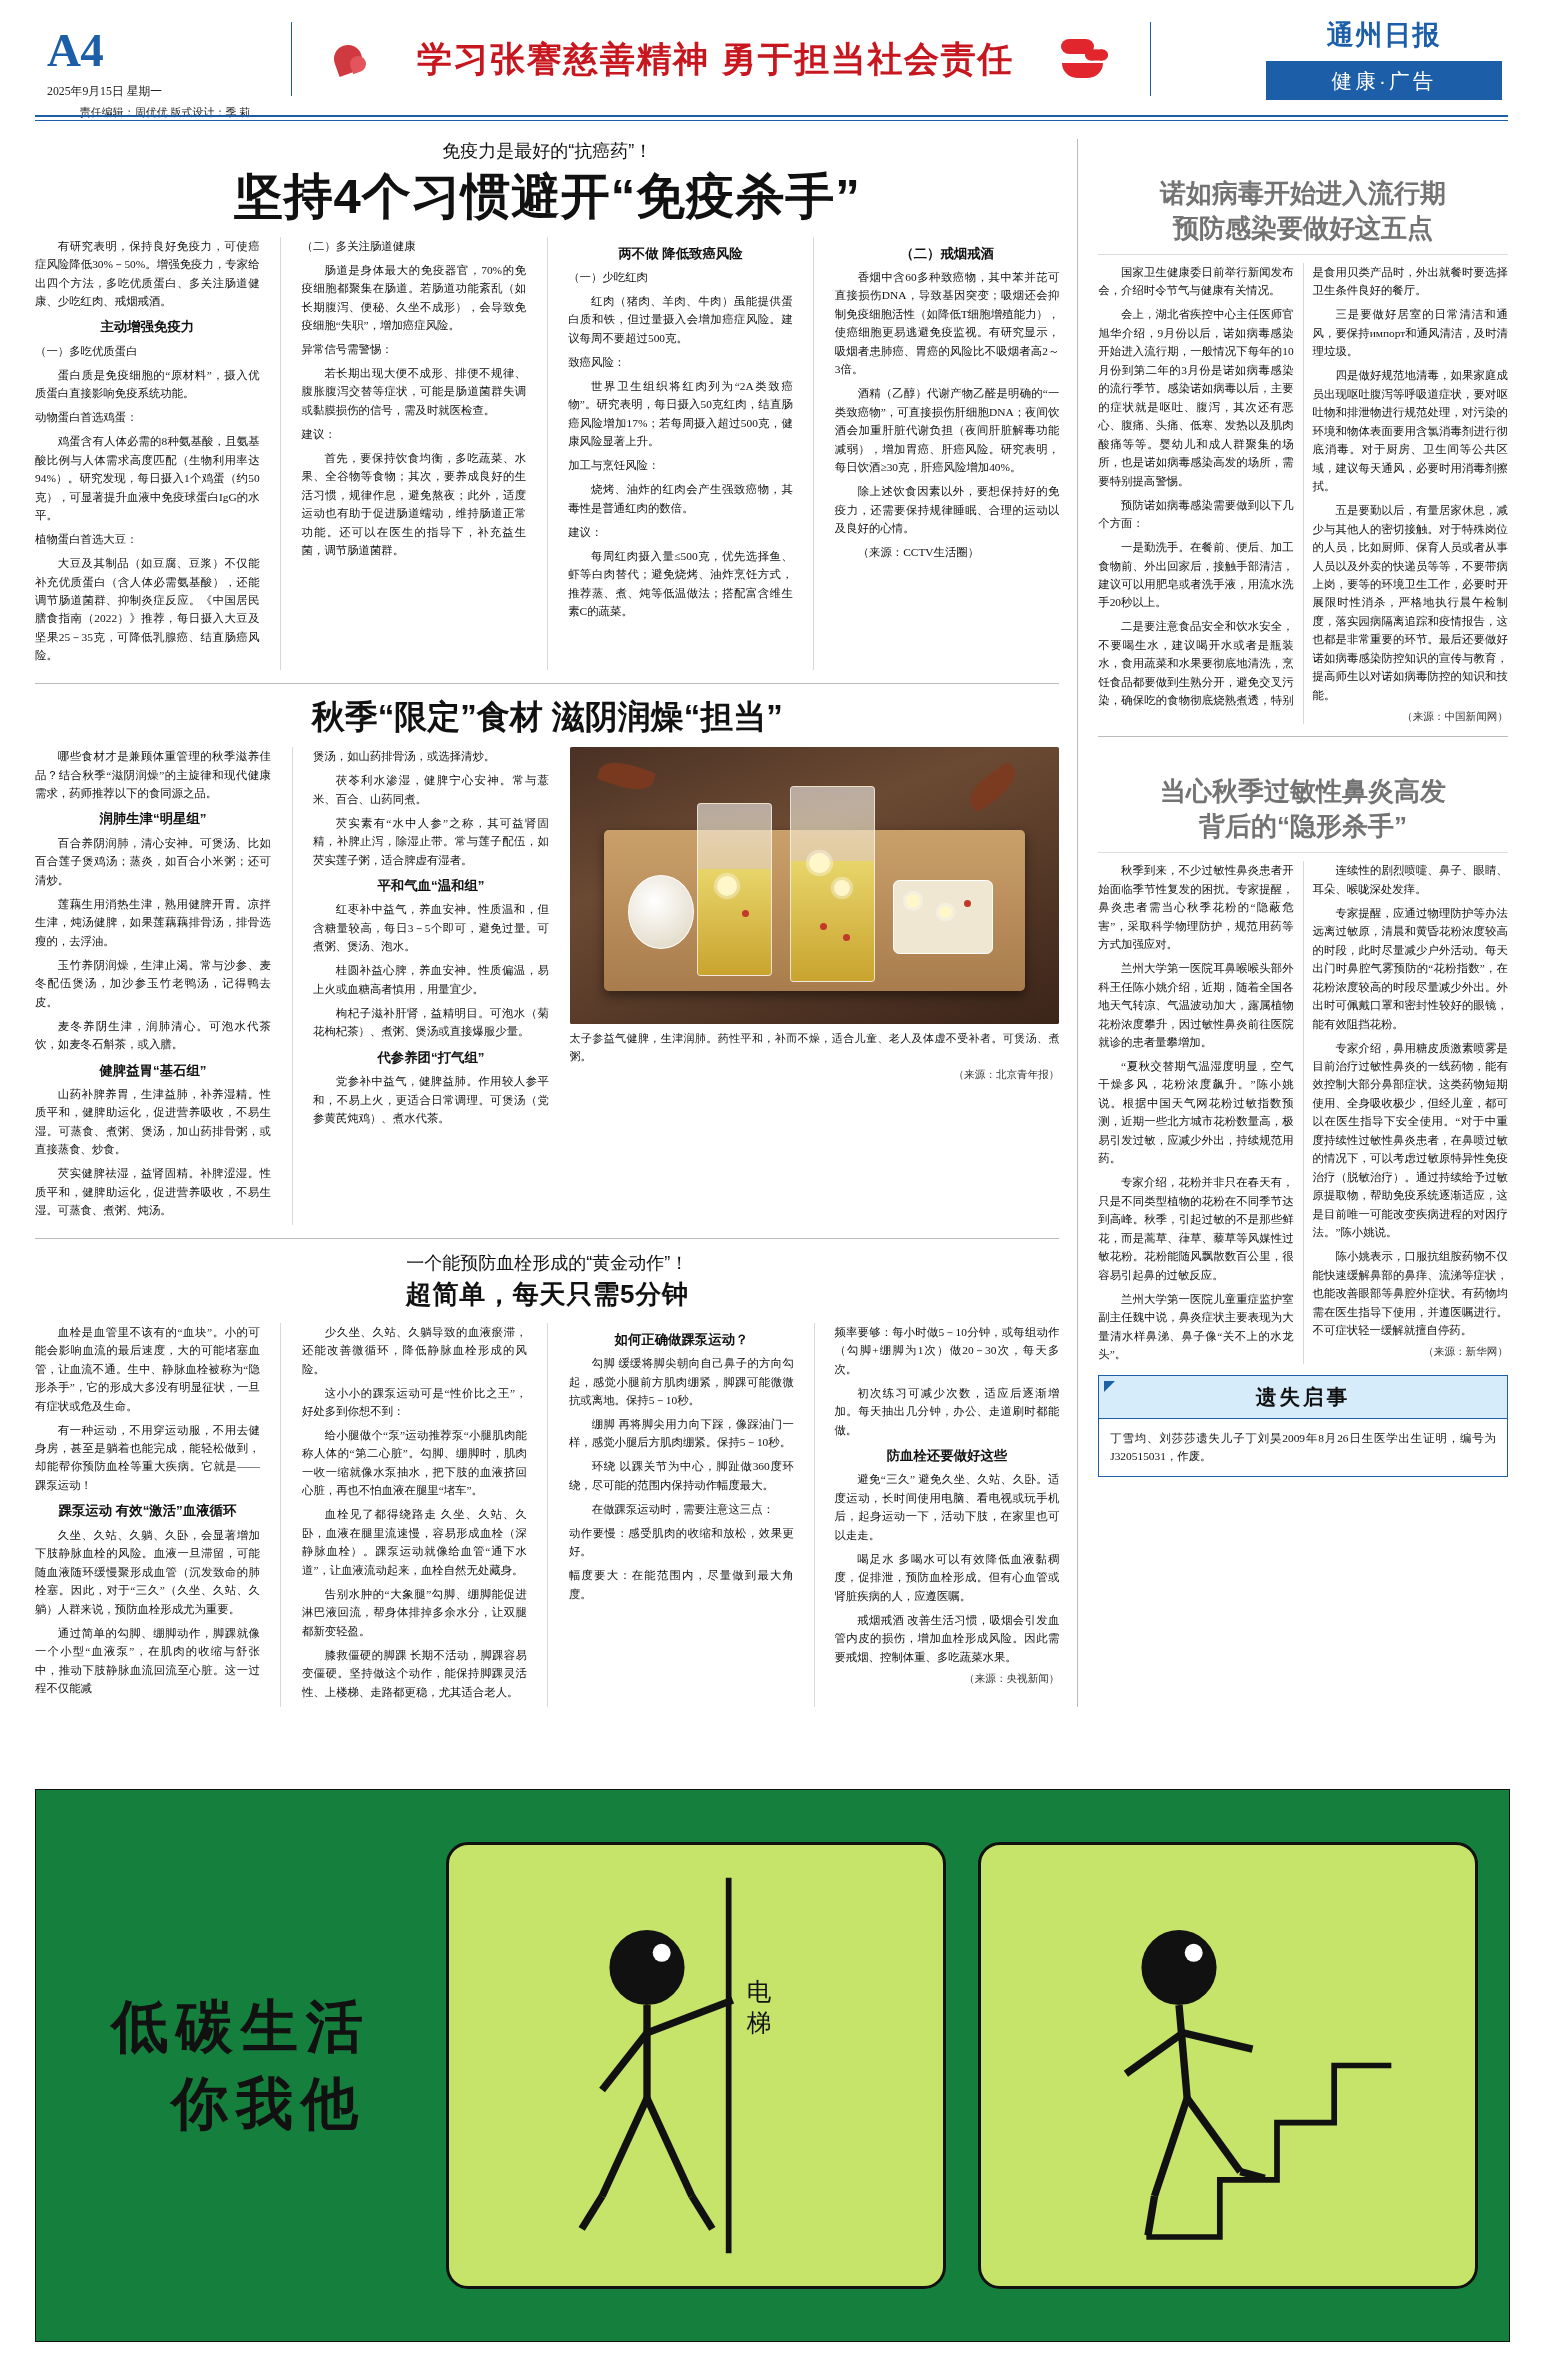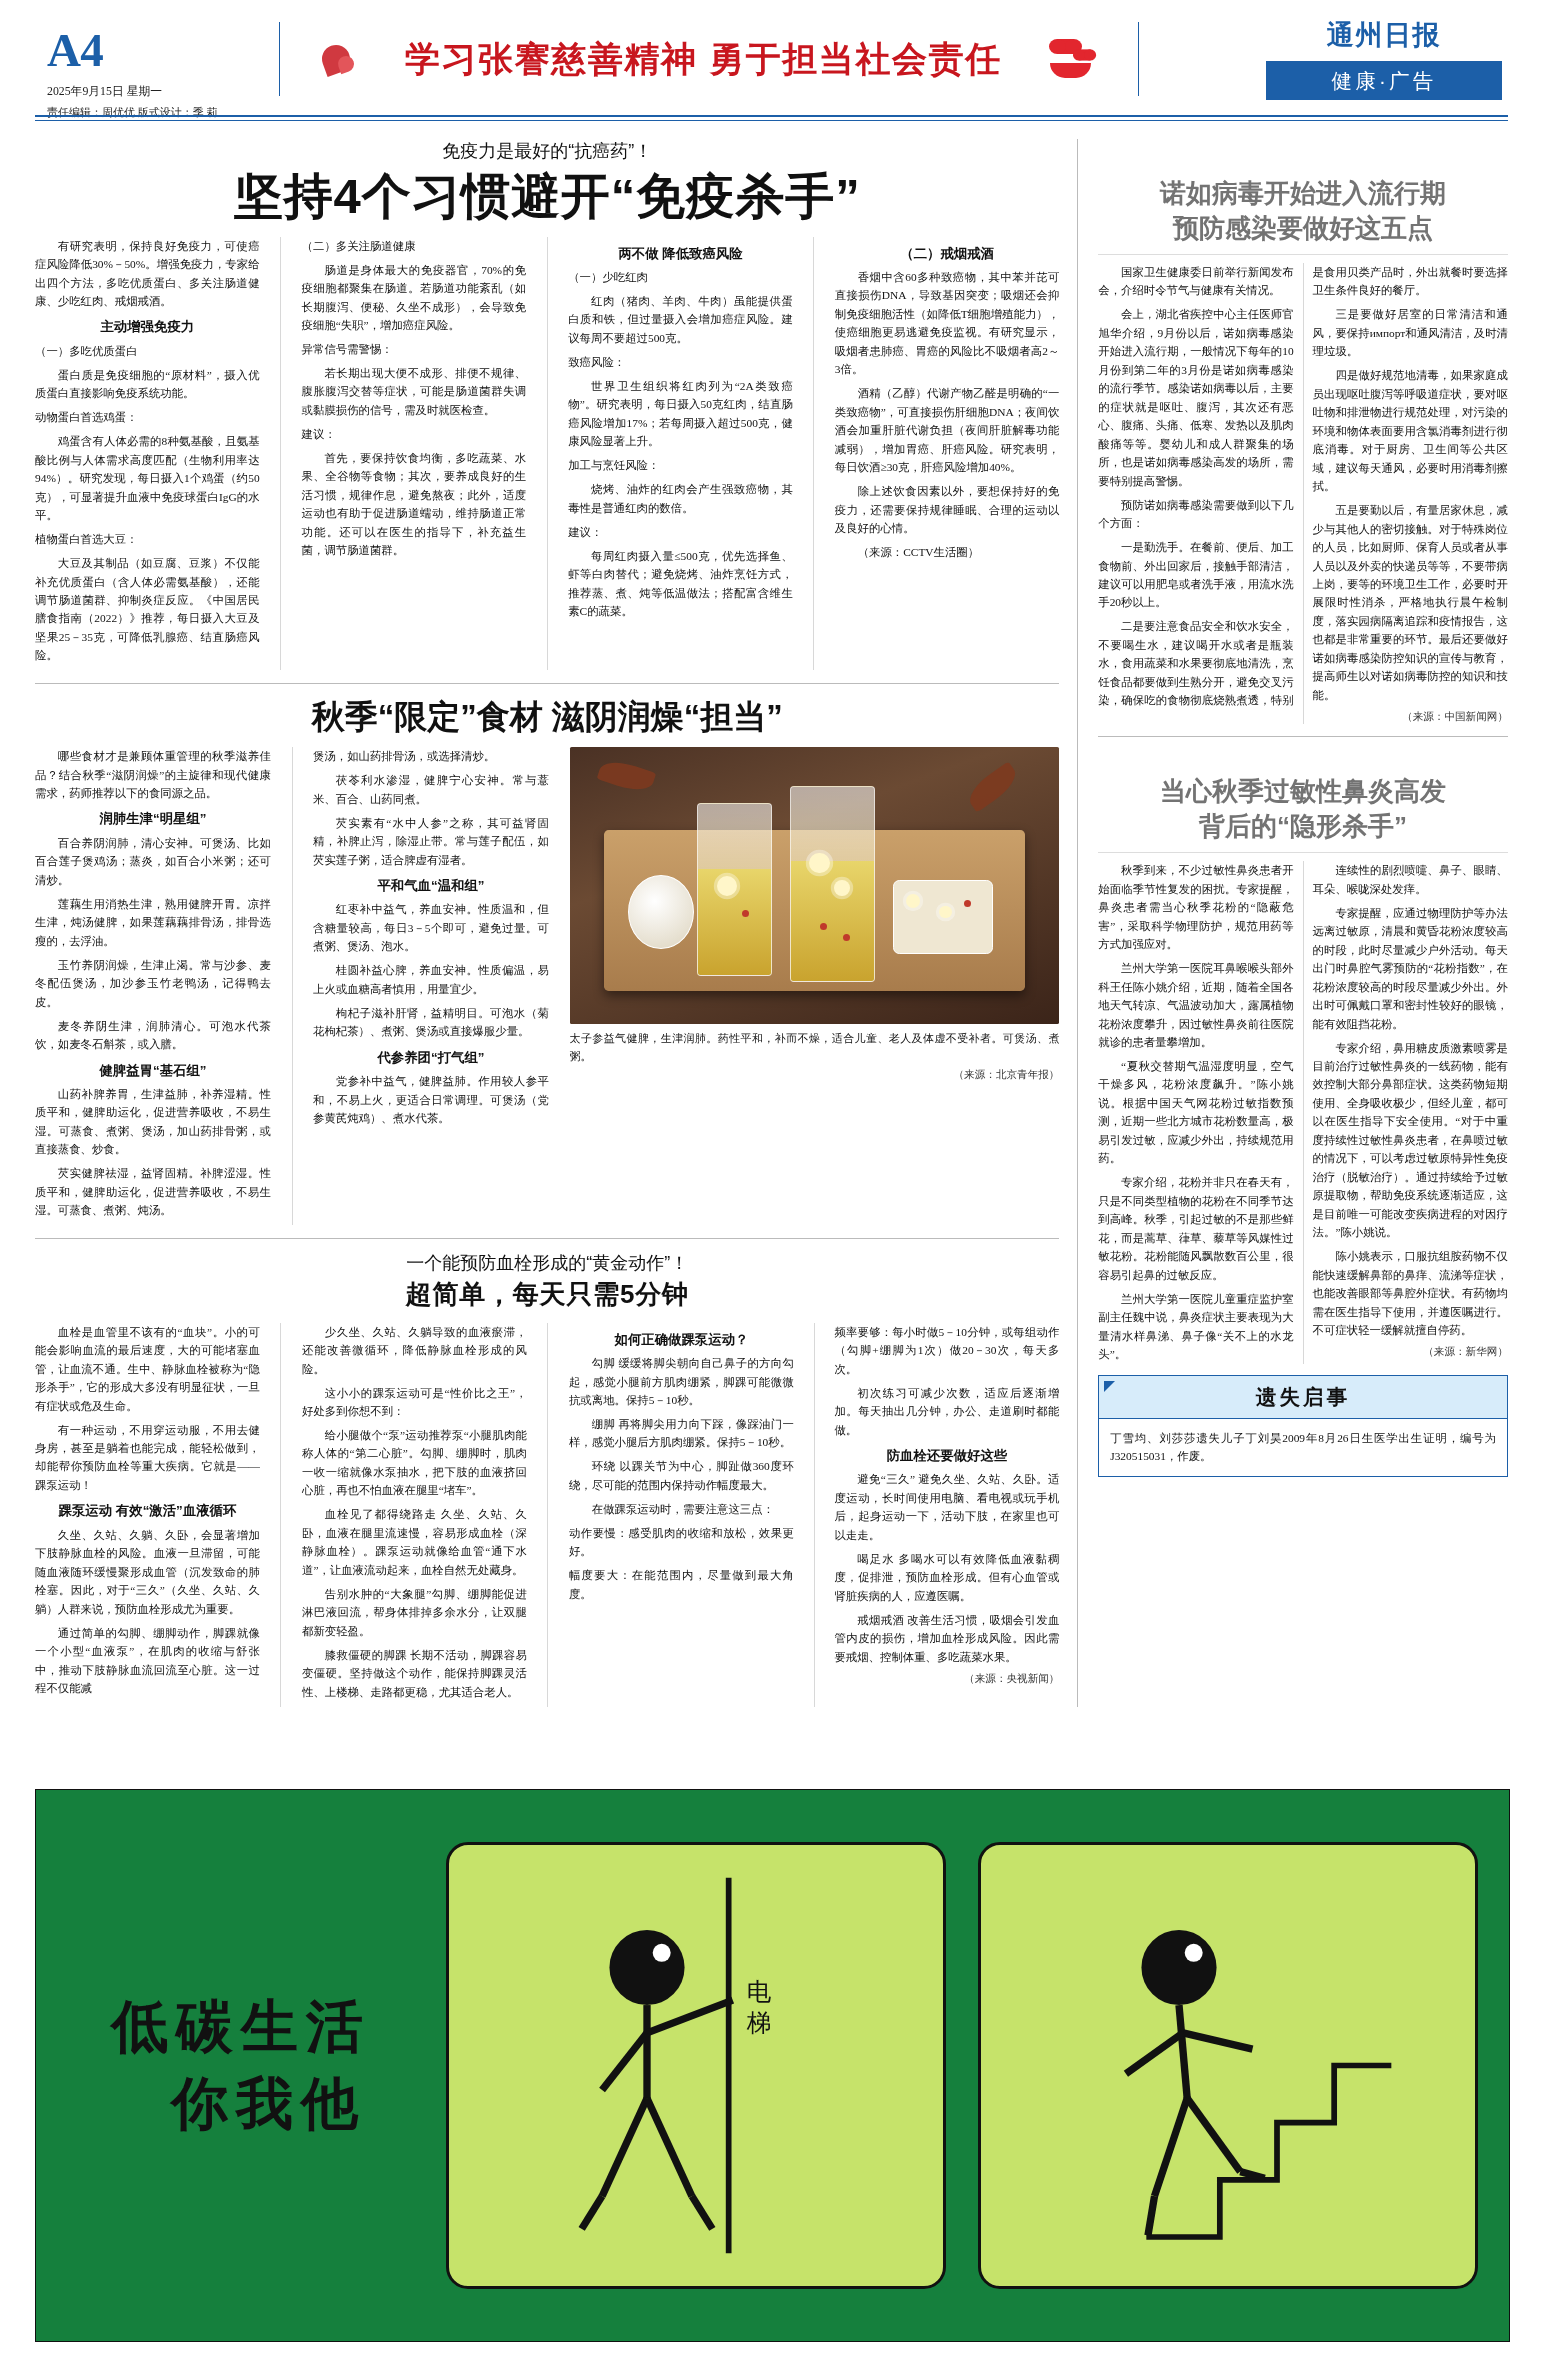--- a/index.html
+++ b/index.html
@@ -4,22 +4,22 @@
 <style>
   html,body{margin:0;padding:0;background:#f3f1ec;}
   body{width:1543px;height:2377px;font-family:"Liberation Serif",serif;color:#111;}
   .page{position:relative;width:1543px;height:2377px;background:#fff;overflow:hidden;}
 
   
   .masthead{position:relative;height:118px;padding:4px 35px;}
   .mast-left{position:absolute;left:47px;top:27px;width:236px;}
   .mast-A4{font-family:"Liberation Serif",serif;font-size:47px;font-weight:bold;color:#1c5fa8;line-height:1;letter-spacing:-0.8px;}
   .mast-date{font-size:11.8px;color:#222;margin-top:9.5px;}
-  .mast-editor{font-size:11px;color:#222;margin-top:5.5px;}
-  .mast-center{position:absolute;left:279px;top:22px;width:858px;height:74px;
+  .mast-editor{font-size:11px;color:#222;margin-top:5.5px;text-align:center;}
+  .mast-center{position:absolute;left:291px;top:22px;width:858px;height:74px;
     border-left:1.6px solid #1c5fa8;border-right:1.6px solid #1c5fa8;display:flex;align-items:center;justify-content:center;gap:36px;}
   .slogan{font-size:35px;font-weight:bold;color:#c8161e;letter-spacing:1.6px;font-family:"Liberation Sans",sans-serif;}
   .slogan-deco{display:inline-block;width:47px;height:41px;margin-right:4.7px;position:relative;}
   .slogan-deco::before{content:"";position:absolute;left:4.7px;top:6.3px;width:28px;height:28px;border-radius:50% 50% 50% 0;background:#c8161e;transform:rotate(-20deg);opacity:.85;}
   .slogan-deco::after{content:"";position:absolute;left:20.5px;top:17.3px;width:15.8px;height:15.8px;border-radius:50% 50% 50% 0;background:#e3555a;transform:rotate(-20deg);}
   .hearts{display:inline-block;width:55px;height:47px;position:relative;margin-left:7.9px;}
   .hearts .h{position:absolute;width:17.3px;height:15.8px;background:#e2262e;}
   .hearts .h:before,.hearts .h:after{content:"";position:absolute;width:17.3px;height:15.8px;background:#e2262e;border-radius:50%;}
   .hearts .h:before{left:-7.9px;top:0;}
   .hearts .h:after{left:7.9px;top:0;}

